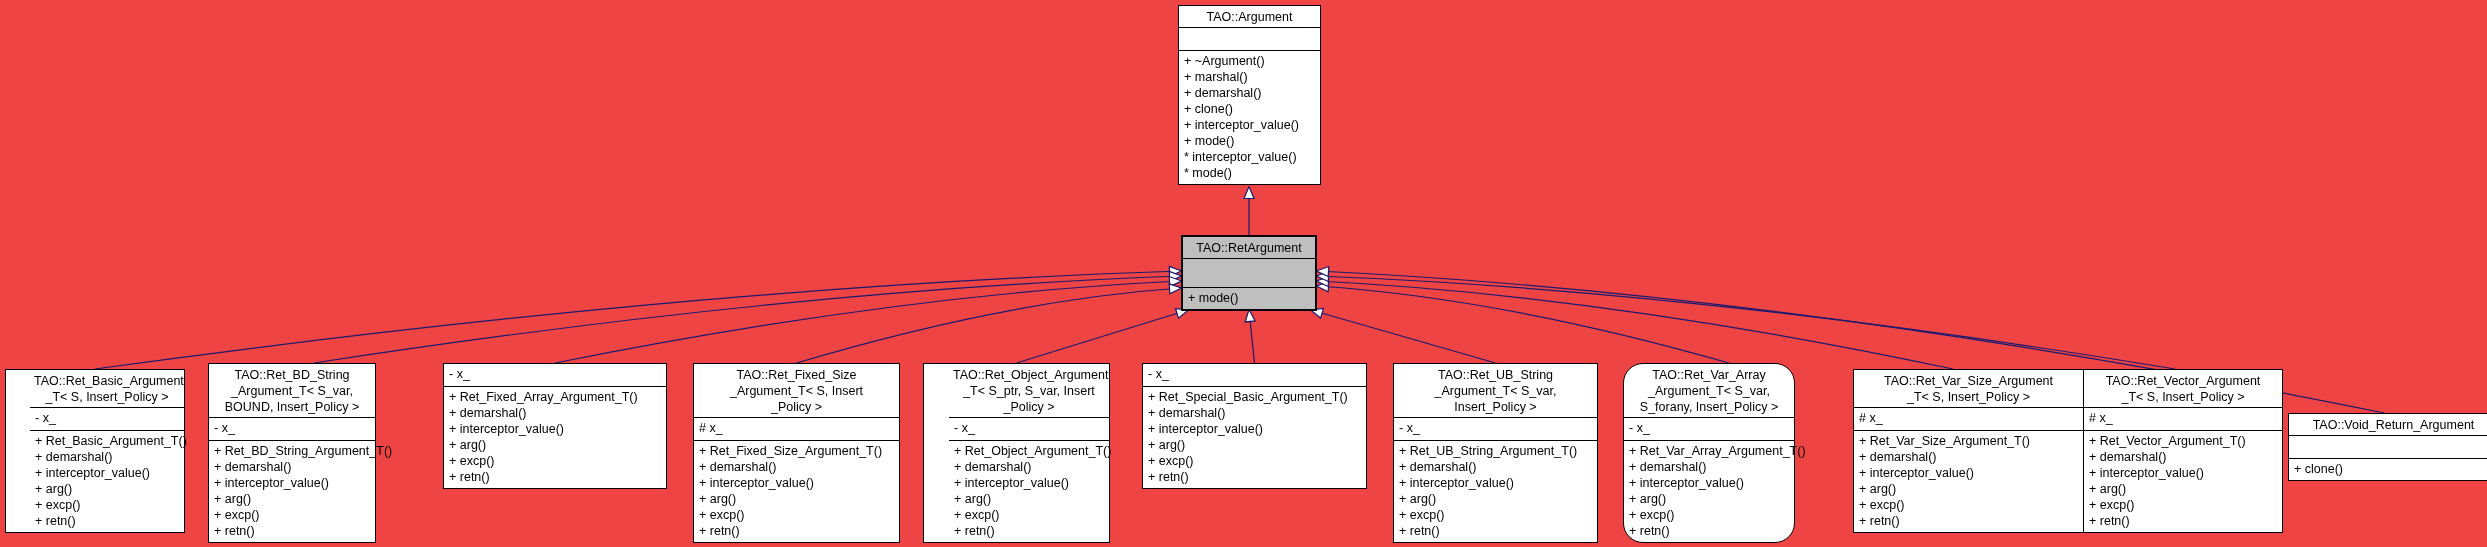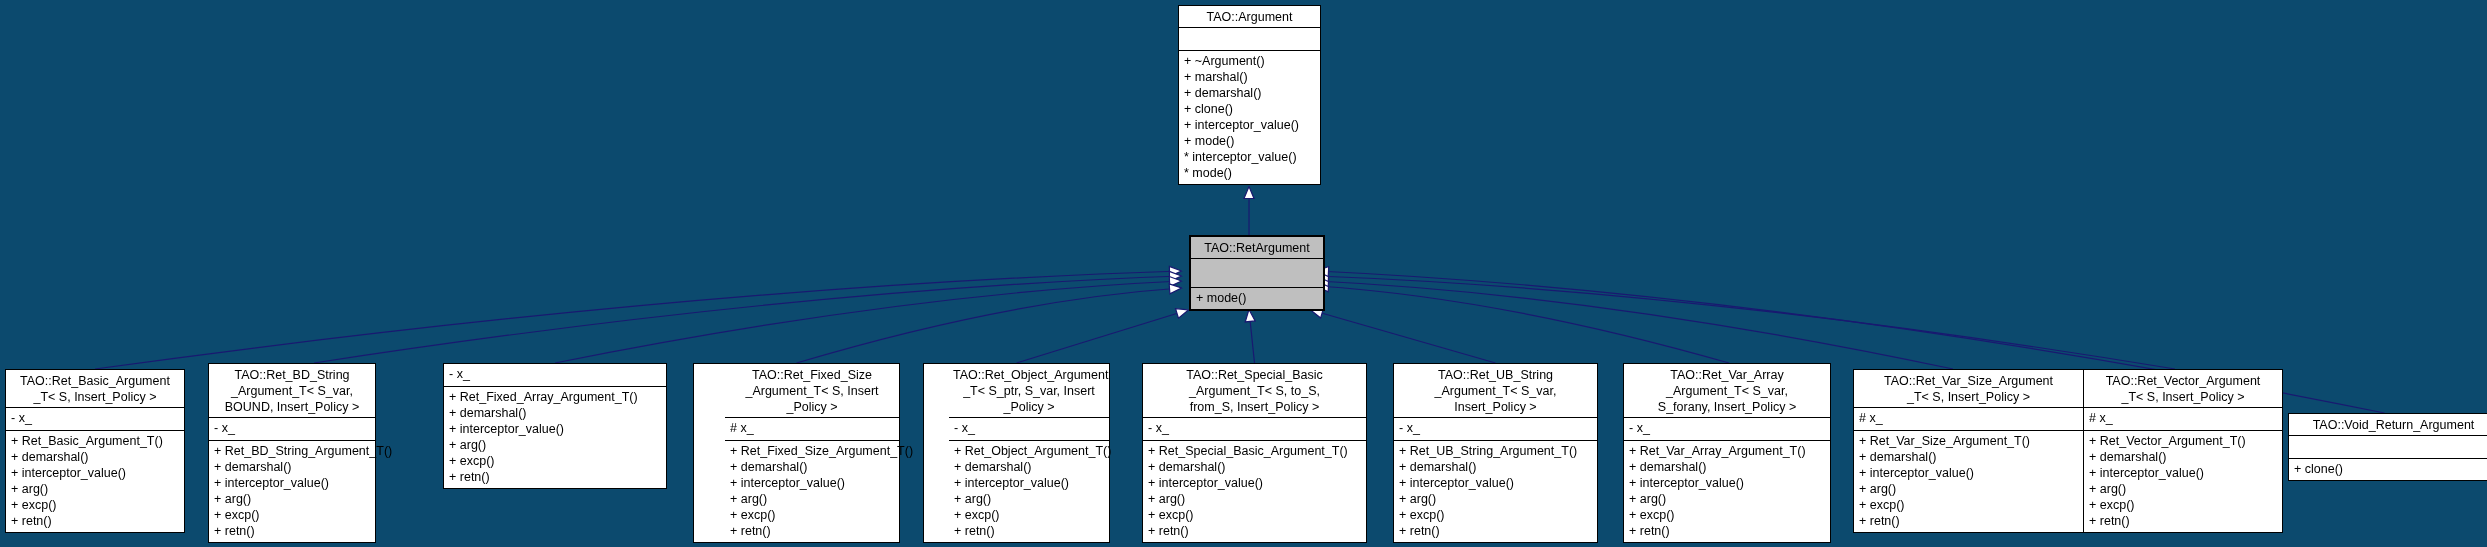--- a/index.html
+++ b/index.html
@@ -1,20 +1,20 @@
 <!DOCTYPE html>
 <html><head>
 <meta charset="utf-8">
 <style>
   html, body { margin: 0; padding: 0; background: #ffffff; }
   #stage {
     position: relative;
     width: 2487px;
     height: 547px;
-    background: #0c4a6e;
+    background: #ef4444;
     font-family: "Liberation Sans", sans-serif;
     color: #000000;
     overflow: hidden;
   }
   #edges-layer {
     position: absolute;
     left: 0; top: 0;
     width: 2487px; height: 547px;
     z-index: 0;
   }
@@ -23,21 +23,20 @@
     z-index: 1;
     background: #ffffff;
     border: 1px solid #000000;
     font-size: 12.5px;
     line-height: 16px;
     box-sizing: border-box;
   }
   .uml-box.focus {
     background: #bfbfbf;
     border-width: 2px;
-    margin-left: 8px;
   }
   .uml-title {
     text-align: center;
     padding: 3px 4px 2px 4px;
     border-bottom: 1px solid #000000;
     white-space: nowrap;
   }
   .uml-attrs {
     padding: 2px 5px;
     border-bottom: 1px solid #000000;
@@ -96,21 +95,21 @@
     </div>
     <div class="uml-box focus" style="left: 1181px; top: 235px; width: 136px;">
       <div class="uml-title">
         <div class="uml-line">TAO::RetArgument</div>
       </div>
       <div class="uml-attrs"></div>
       <div class="uml-methods">
         <div class="uml-line">+ mode()</div>
       </div>
     </div>
-    <div class="uml-box" style="left: 5px; top: 369px; width: 180px;">
+    <div class="uml-box" style="left: 5px; top: 369px; width: 180px; padding-left: 24px;">
       <div class="uml-title">
         <div class="uml-line">TAO::Ret_Basic_Argument</div>
         <div class="uml-line">_T&lt; S, Insert_Policy &gt;</div>
       </div>
       <div class="uml-attrs">
         <div class="uml-line">- x_</div>
       </div>
       <div class="uml-methods">
         <div class="uml-line">+ Ret_Basic_Argument_T()</div>
         <div class="uml-line">+ demarshal()</div>
@@ -144,21 +143,21 @@
       </div>
       <div class="uml-methods">
         <div class="uml-line">+ Ret_Fixed_Array_Argument_T()</div>
         <div class="uml-line">+ demarshal()</div>
         <div class="uml-line">+ interceptor_value()</div>
         <div class="uml-line">+ arg()</div>
         <div class="uml-line">+ excp()</div>
         <div class="uml-line">+ retn()</div>
       </div>
     </div>
-    <div class="uml-box" style="left: 693px; top: 363px; width: 207px; padding-left: 31px;">
+    <div class="uml-box" style="left: 693px; top: 363px; width: 207px;">
       <div class="uml-title">
         <div class="uml-line">TAO::Ret_Fixed_Size</div>
         <div class="uml-line">_Argument_T&lt; S, Insert</div>
         <div class="uml-line">_Policy &gt;</div>
       </div>
       <div class="uml-attrs">
         <div class="uml-line"># x_</div>
       </div>
       <div class="uml-methods">
         <div class="uml-line">+ Ret_Fixed_Size_Argument_T()</div>
@@ -181,25 +180,20 @@
       <div class="uml-methods">
         <div class="uml-line">+ Ret_Object_Argument_T()</div>
         <div class="uml-line">+ demarshal()</div>
         <div class="uml-line">+ interceptor_value()</div>
         <div class="uml-line">+ arg()</div>
         <div class="uml-line">+ excp()</div>
         <div class="uml-line">+ retn()</div>
       </div>
     </div>
     <div class="uml-box" style="left: 1142px; top: 363px; width: 225px;">
-      <div class="uml-title">
-        <div class="uml-line">TAO::Ret_Special_Basic</div>
-        <div class="uml-line">_Argument_T&lt; S, to_S,</div>
-        <div class="uml-line">from_S, Insert_Policy &gt;</div>
-      </div>
       <div class="uml-attrs">
         <div class="uml-line">- x_</div>
       </div>
       <div class="uml-methods">
         <div class="uml-line">+ Ret_Special_Basic_Argument_T()</div>
         <div class="uml-line">+ demarshal()</div>
         <div class="uml-line">+ interceptor_value()</div>
         <div class="uml-line">+ arg()</div>
         <div class="uml-line">+ excp()</div>
         <div class="uml-line">+ retn()</div>
@@ -216,21 +210,21 @@
       </div>
       <div class="uml-methods">
         <div class="uml-line">+ Ret_UB_String_Argument_T()</div>
         <div class="uml-line">+ demarshal()</div>
         <div class="uml-line">+ interceptor_value()</div>
         <div class="uml-line">+ arg()</div>
         <div class="uml-line">+ excp()</div>
         <div class="uml-line">+ retn()</div>
       </div>
     </div>
-    <div class="uml-box" style="left: 1623px; top: 363px; width: 208px;">
+    <div class="uml-box" style="left: 1623px; top: 363px; width: 172px; border-radius: 20px;">
       <div class="uml-title">
         <div class="uml-line">TAO::Ret_Var_Array</div>
         <div class="uml-line">_Argument_T&lt; S_var,</div>
         <div class="uml-line">S_forany, Insert_Policy &gt;</div>
       </div>
       <div class="uml-attrs">
         <div class="uml-line">- x_</div>
       </div>
       <div class="uml-methods">
         <div class="uml-line">+ Ret_Var_Array_Argument_T()</div>

